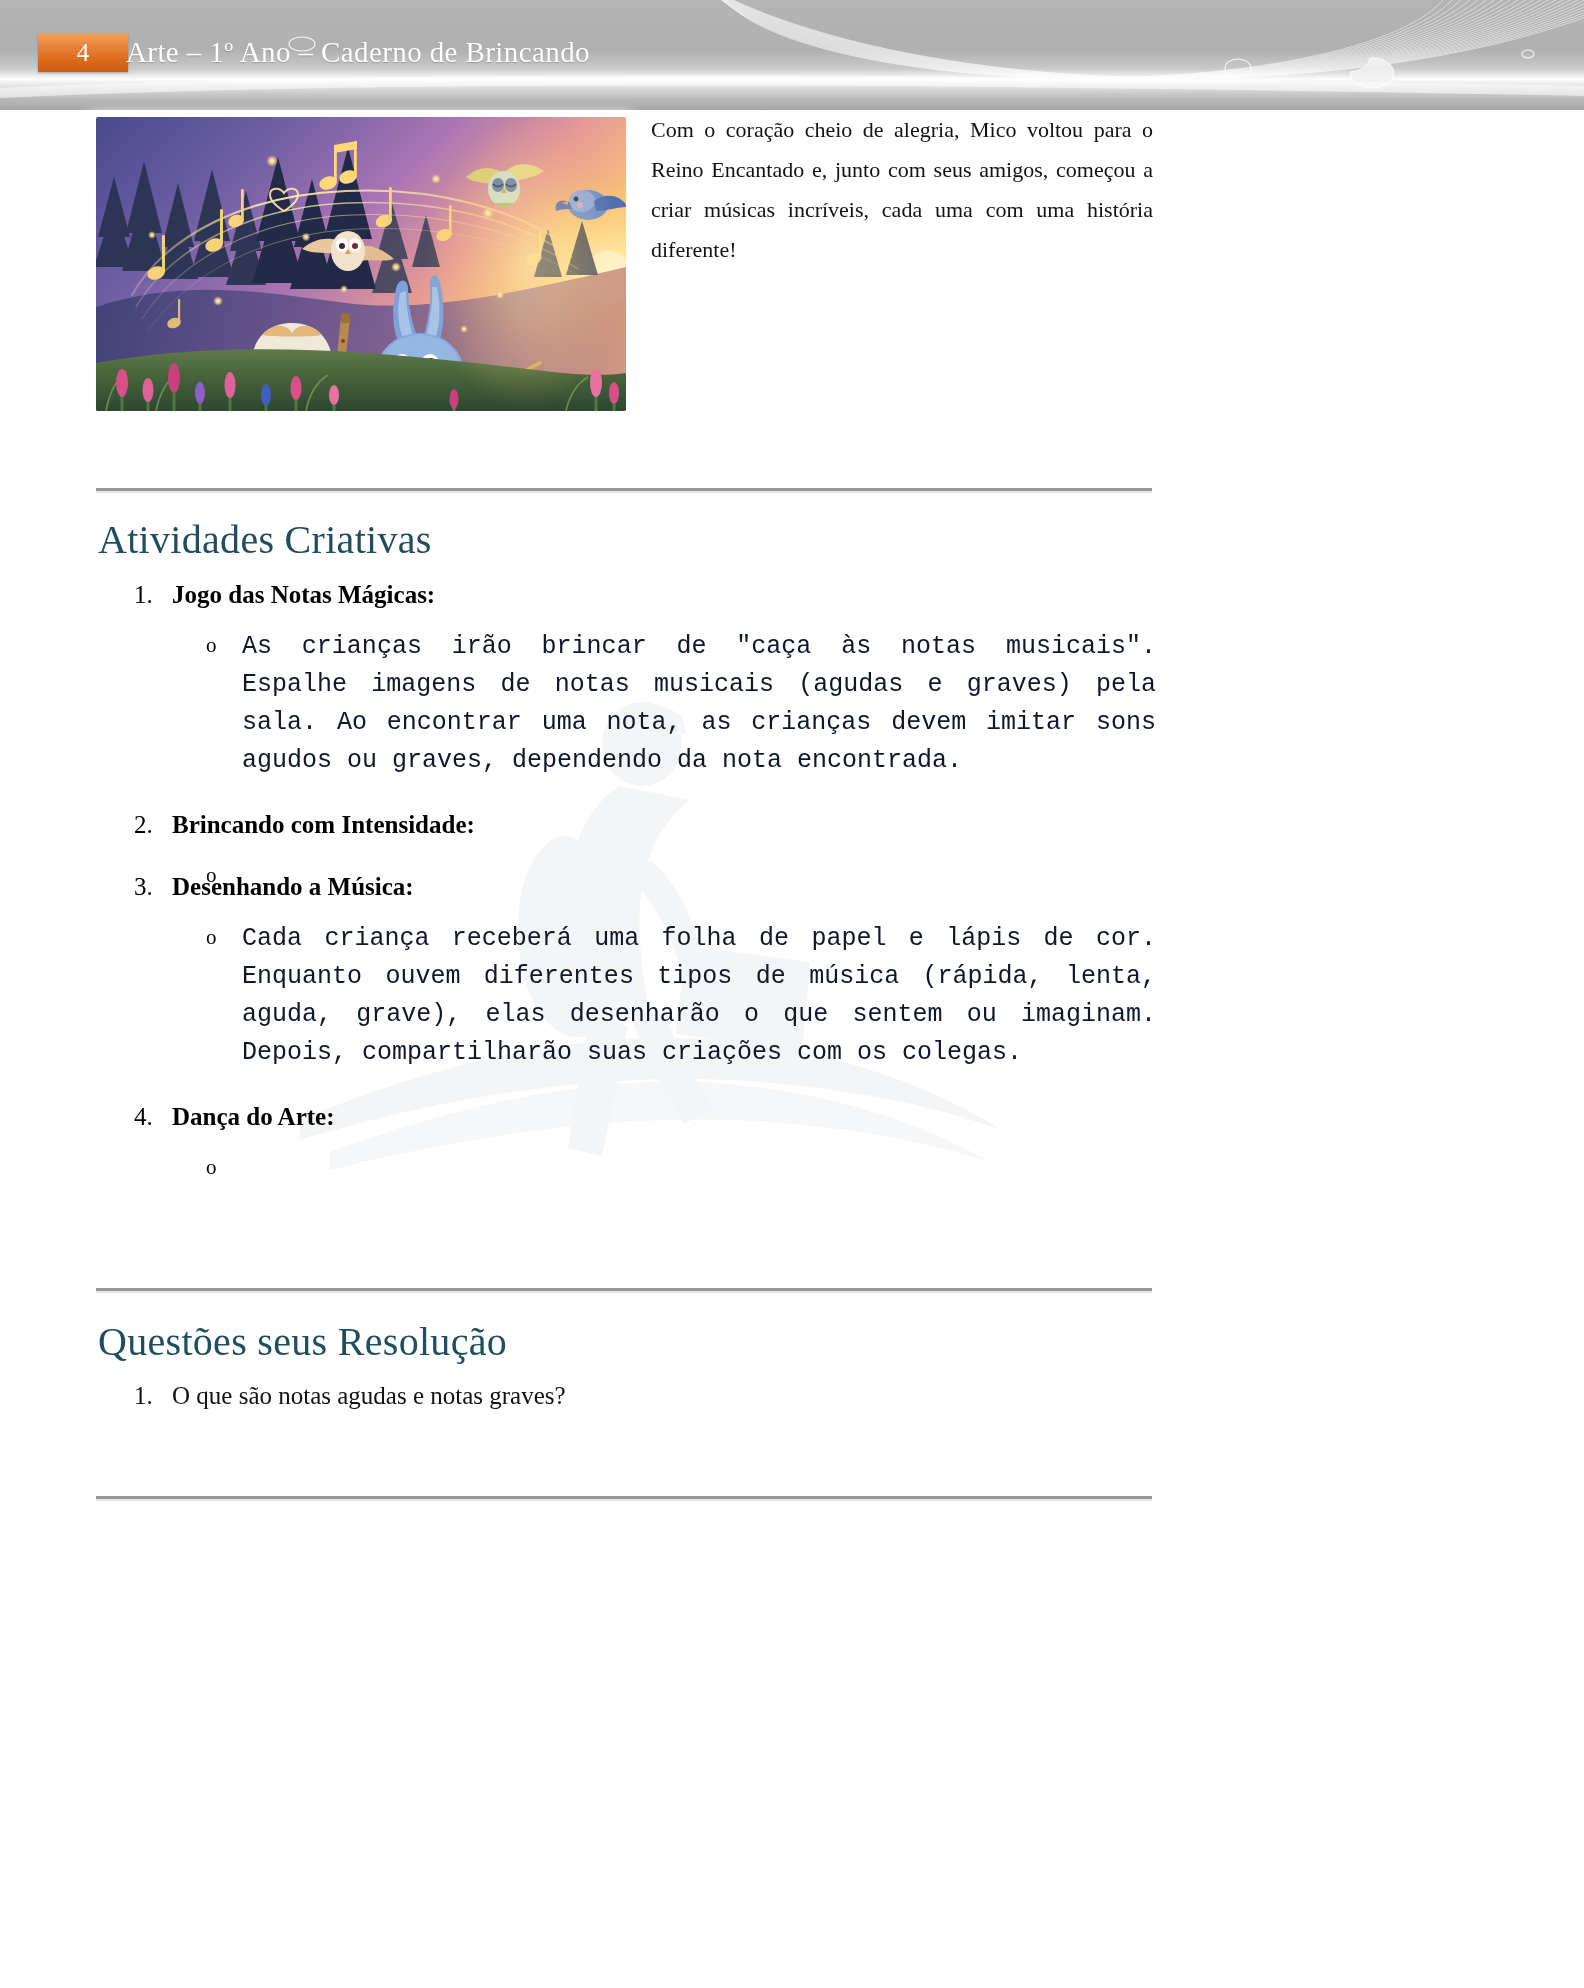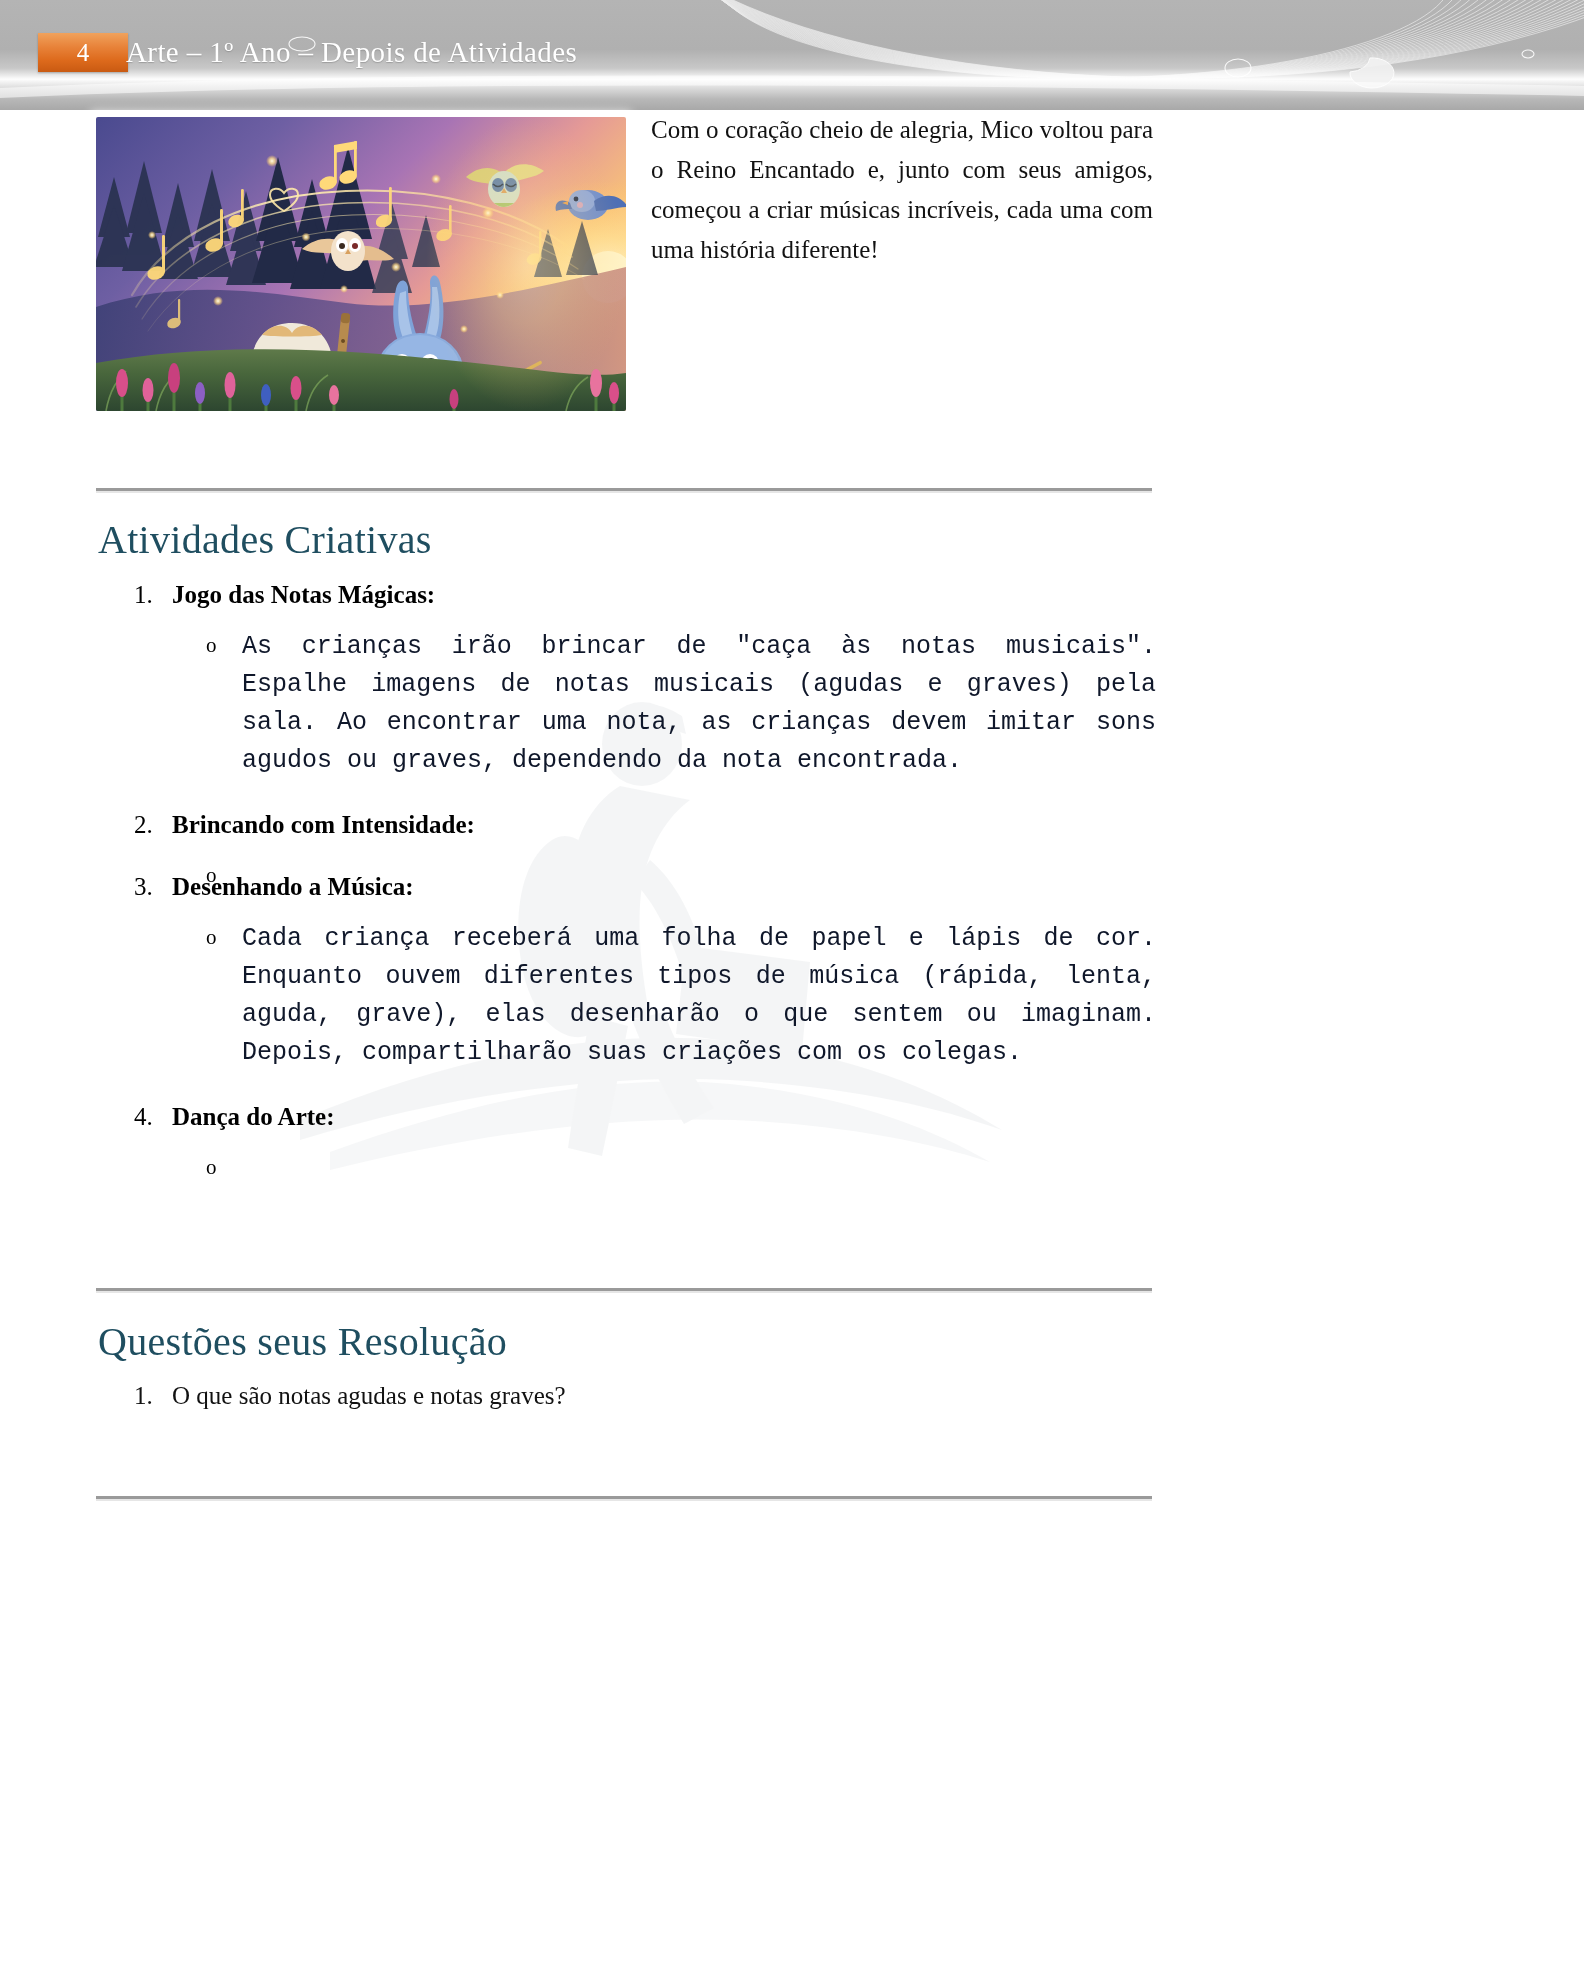--- a/index.html
+++ b/index.html
@@ -91,21 +91,21 @@
     height: 294px;
     display: block;
   }
 
   
   .intro {
     position: absolute;
     left: 651px;
     top: 110px;
     width: 502px;
-    font-size: 25px;
+    font-size: 22px;
     line-height: 40px;
     text-align: justify;
     text-justify: inter-word;
     color: #121212;
   }
 
   
   .rule {
     position: absolute;
     left: 96px;
@@ -241,21 +241,21 @@
       <ellipse cx="302" cy="44" rx="13" ry="7"></ellipse>
     </g>
     <g clip-path="url(#bandclip)" opacity="0.55">
       <path d="M0 88 Q 500 64 1584 86 L1584 96 Q 500 74 0 98 Z" fill="#ffffff"></path>
     </g>
   </svg>
 
   <div class="page-badge">
     <span>4</span>
   </div>
-  <div class="header-title">Arte – 1º Ano – Depois de Atividades</div>
+  <div class="header-title">Arte – 1º Ano – Caderno de Brincando</div>
 </div>
 
 <svg class="watermark" viewBox="0 0 720 560">
   <g fill="#9aa3ab">
 
     <path d="M10 420 C 170 352 320 330 430 340 C 560 352 650 392 712 430 C 640 404 548 386 440 380 C 316 374 168 392 10 440 Z"></path>
     <path d="M40 452 C 200 394 330 374 440 384 C 560 396 640 428 700 462 C 632 440 544 424 444 420 C 324 416 196 432 40 470 Z" opacity="0.85"></path>
 
     <ellipse cx="352" cy="44" rx="40" ry="42"></ellipse>
     <path d="M318 20 Q 352 -10 392 16 L396 34 Q 352 18 318 40 Z"></path>

